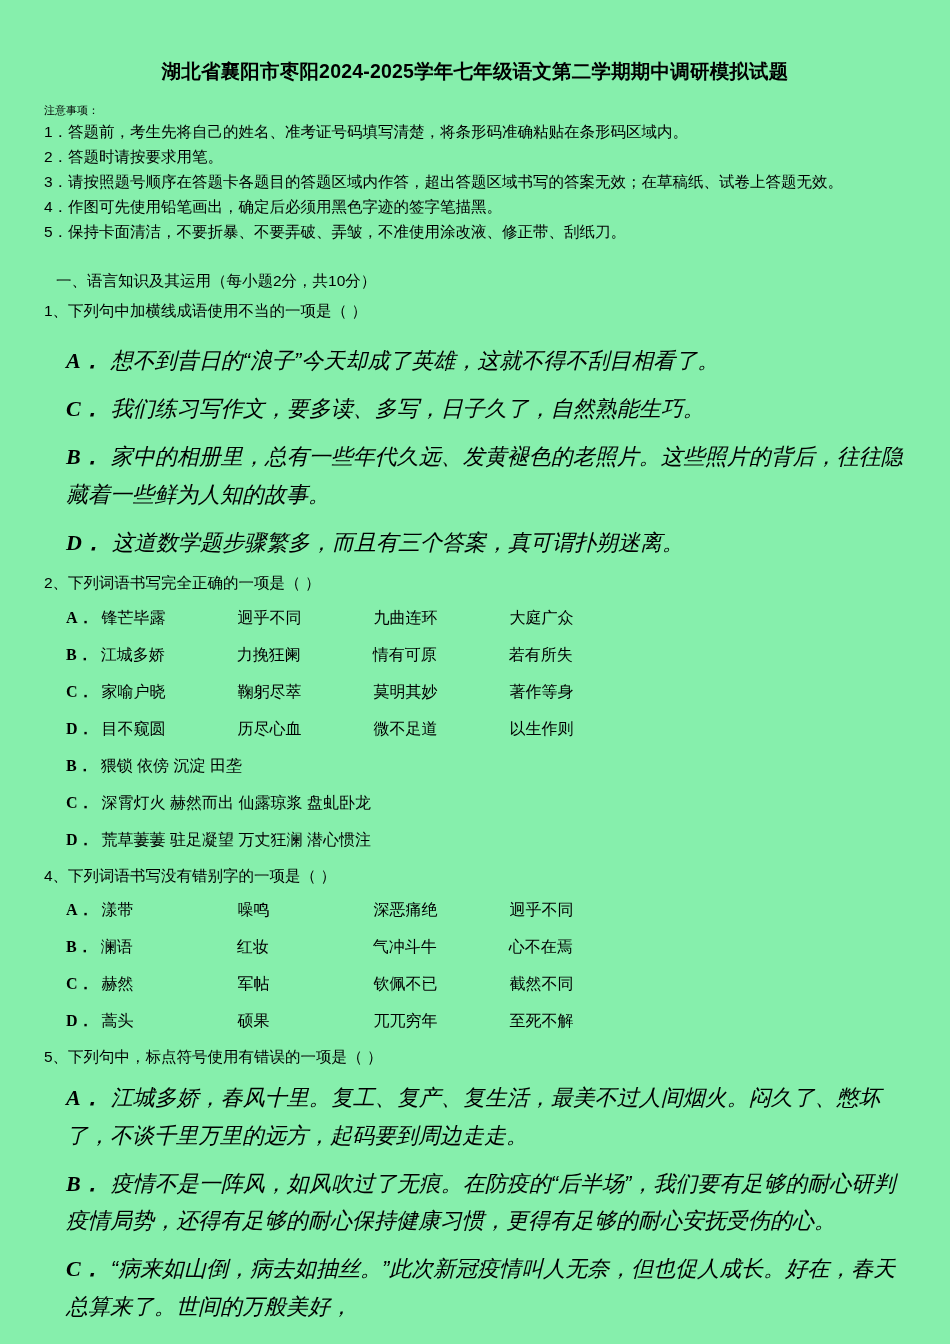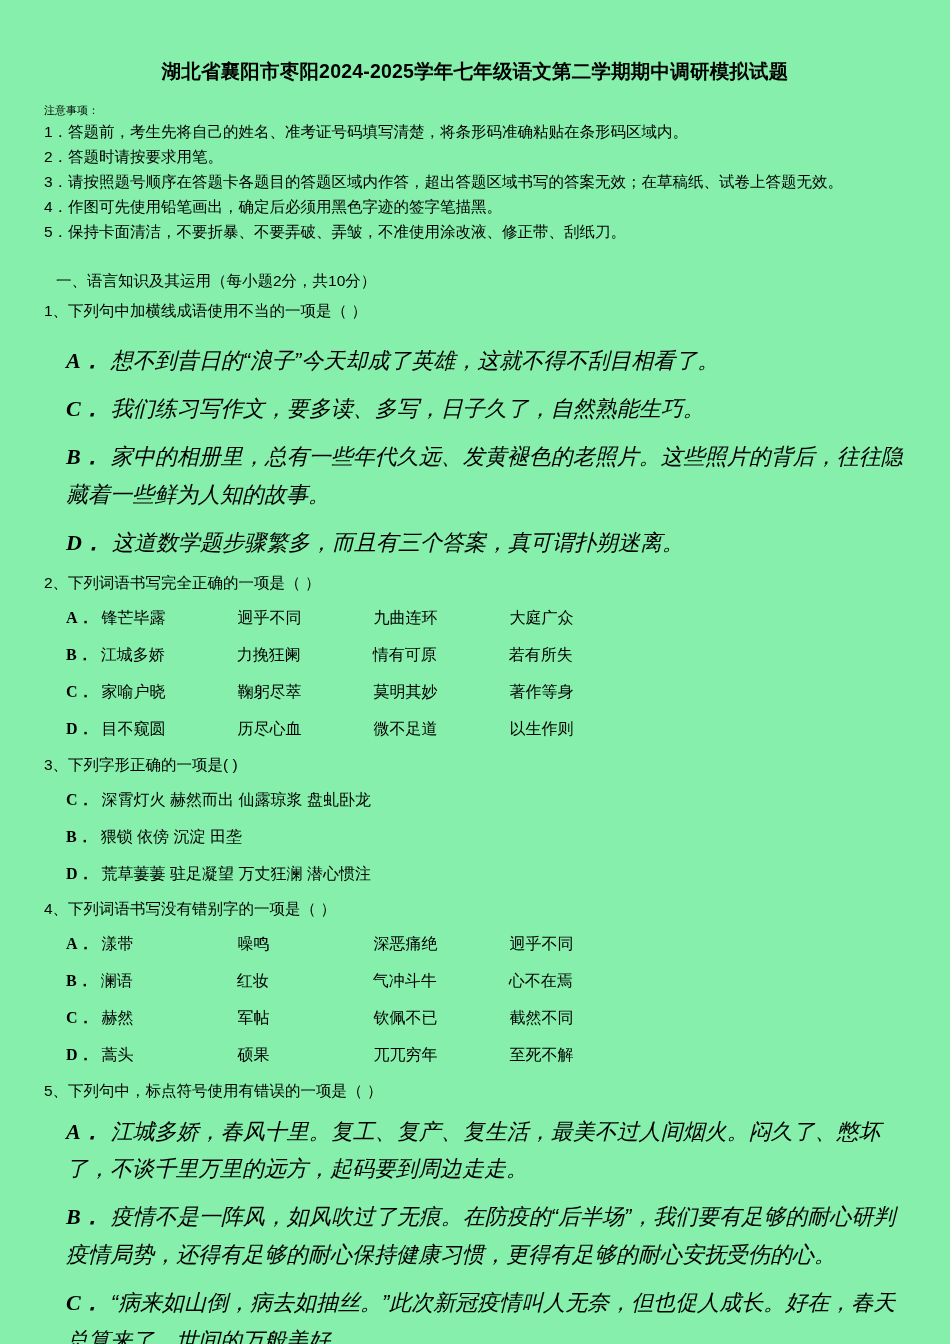--- a/index.html
+++ b/index.html
@@ -163,26 +163,25 @@
     <span class="cell">著作等身</span>
   </div>
   <div class="opt-cols c4">
     <span class="lbl">D．</span>
     <span class="cell">目不窥圆</span>
     <span class="cell">历尽心血</span>
     <span class="cell">微不足道</span>
     <span class="cell">以生作则</span>
   </div>
 
-  <div class="qstem spaced">3、下列字形正确的一项是(        )</div>
+  <div class="opt-inline">
+    <span class="lbl">B．</span><span class="txt">猥锁 依傍 沉淀 田垄</span>
+  </div>
   <div class="opt-inline">
     <span class="lbl">C．</span><span class="txt">深霄灯火 赫然而出 仙露琼浆 盘虬卧龙</span>
-  </div>
-  <div class="opt-inline">
-    <span class="lbl">B．</span><span class="txt">猥锁 依傍 沉淀 田垄</span>
   </div>
   <div class="opt-inline">
     <span class="lbl">D．</span><span class="txt">荒草萋萋 驻足凝望 万丈狂澜 潜心惯注</span>
   </div>
 
   <div class="qstem spaced">4、下列词语书写没有错别字的一项是（     ）</div>
   <div class="opt-cols c4">
     <span class="lbl">A．</span>
     <span class="cell">漾带</span>
     <span class="cell">噪鸣</span>

